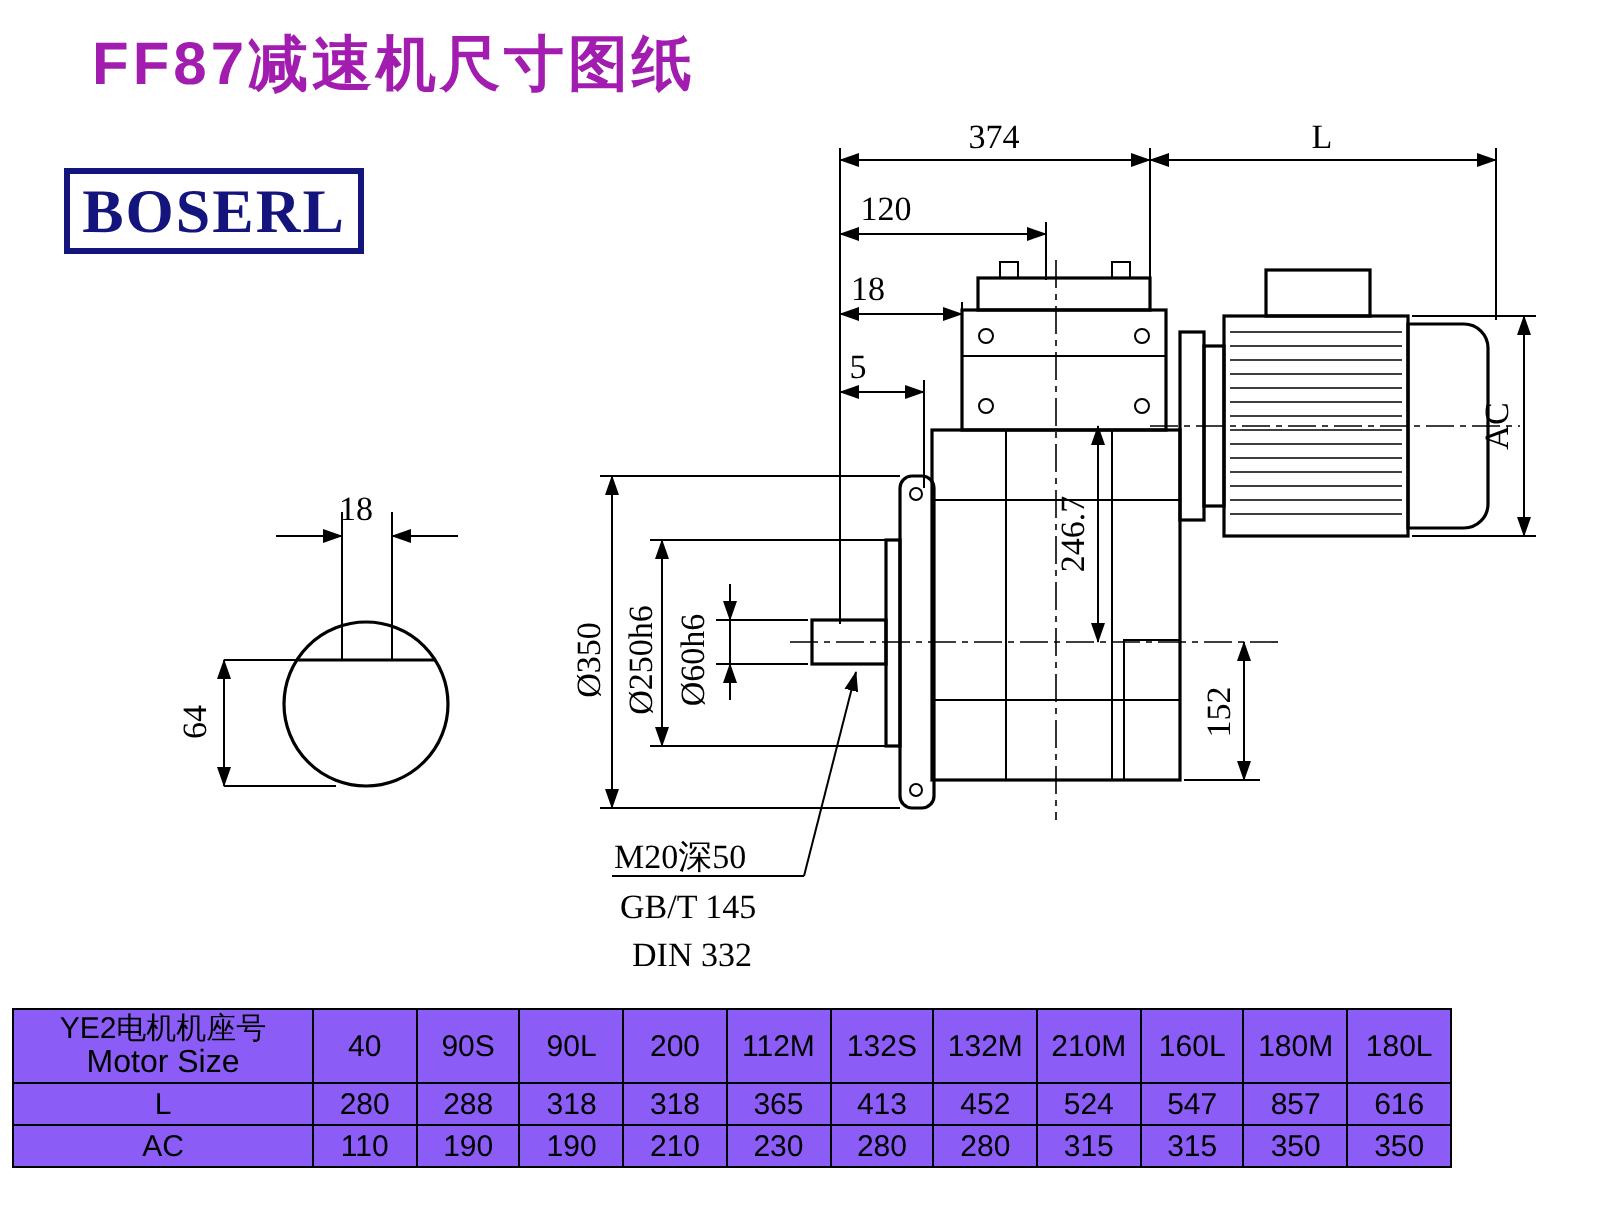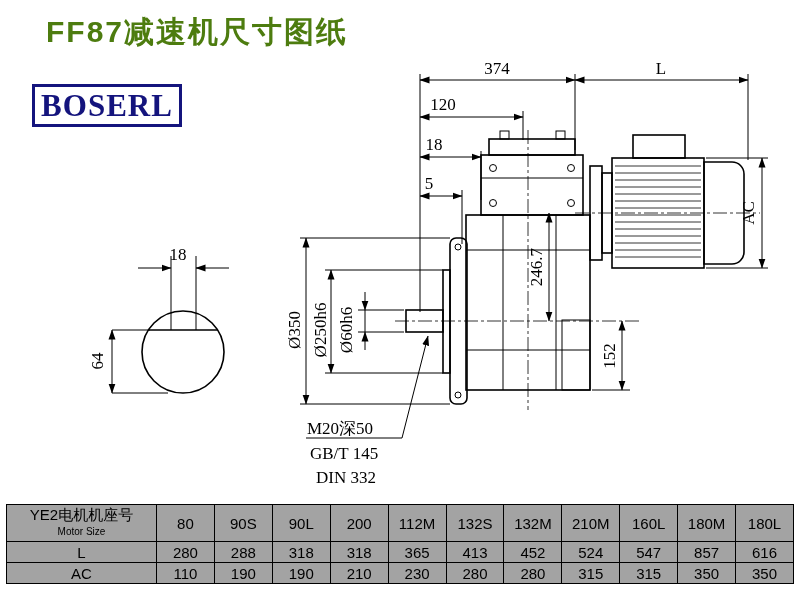--- a/index.html
+++ b/index.html
@@ -1,47 +1,47 @@
 <!DOCTYPE html>
 <html><head>
 <meta charset="utf-8">
 <style>
   * { margin:0; padding:0; box-sizing:border-box; }
   html,body { width:800px; height:614px; background:#fff; overflow:hidden;
               font-family:"Liberation Sans", sans-serif; }
   .page { position:absolute; inset:0; width:800px; height:614px; background:#fff; }
 
   .title { position:absolute; left:46px; top:12px; font-size:30px; font-weight:bold;
-           color:#4d7c0f; letter-spacing:2px; white-space:nowrap; }
+           color:#a21caf; letter-spacing:2px; white-space:nowrap; }
 
   .brand-box { position:absolute; left:32px; top:84px; width:150px; height:43px;
                border:3px solid #14147d; background:#fff;
                display:flex; align-items:center; justify-content:center; }
   .brand-text { font-family:"Liberation Serif", serif; font-size:31px; font-weight:bold;
                 color:#14147d; letter-spacing:1px; line-height:1; }
 
   svg.drawing { position:absolute; left:0; top:0; }
   svg text { font-family:"Liberation Serif", serif; fill:#000; }
   .dim-text  { font-size:17px; }
   .note-text { font-size:17px; }
 
   .outline  { stroke:#000; stroke-width:1.6; fill:none; }
   .detail   { stroke:#000; stroke-width:1;   fill:none; }
   .fin      { stroke:#000; stroke-width:0.8; fill:none; }
   .dimline  { stroke:#000; stroke-width:1;   fill:none; }
   .centerline { stroke:#000; stroke-width:0.8; fill:none; stroke-dasharray:14 3 3 3; }
 
-  table.size-table { position:absolute; left:6px; top:504px; width:788px;
+  table.size-table { position:absolute; left:6px; top:504px; width:720px;
                      border-collapse:collapse; table-layout:fixed;
-                     font-size:15px; color:#000; background:#a3a3a3; }
+                     font-size:15px; color:#000; background:#8b5cf6; }
   .size-table td { border:1px solid #000; text-align:center; vertical-align:middle;
                    padding:0; height:21px; overflow:hidden; }
   .size-table tr.head td { height:37px; }
   .head-label-line1 { font-size:15px; line-height:18px; }
-  .head-label-line2 { font-size:10px; line-height:16px; }
+  .head-label-line2 { font-size:16px; line-height:16px; }
 </style>
 </head>
 <body>
 
 <div class="page">
 
   <div class="title">FF87减速机尺寸图纸</div>
 
   <div class="brand-box">
     <span class="brand-text">BOSERL</span>
@@ -166,21 +166,21 @@
     <colgroup>
       <col style="width:150px">
       <col span="11">
     </colgroup>
     <tbody>
       <tr class="head">
         <td>
           <div class="head-label-line1">YE2电机机座号</div>
           <div class="head-label-line2">Motor Size</div>
         </td>
-      <td>80</td>
+      <td>40</td>
           <td>90S</td>
           <td>90L</td>
           <td>200</td>
           <td>112M</td>
           <td>132S</td>
           <td>132M</td>
           <td>210M</td>
           <td>160L</td>
           <td>180M</td>
           <td>180L</td>

